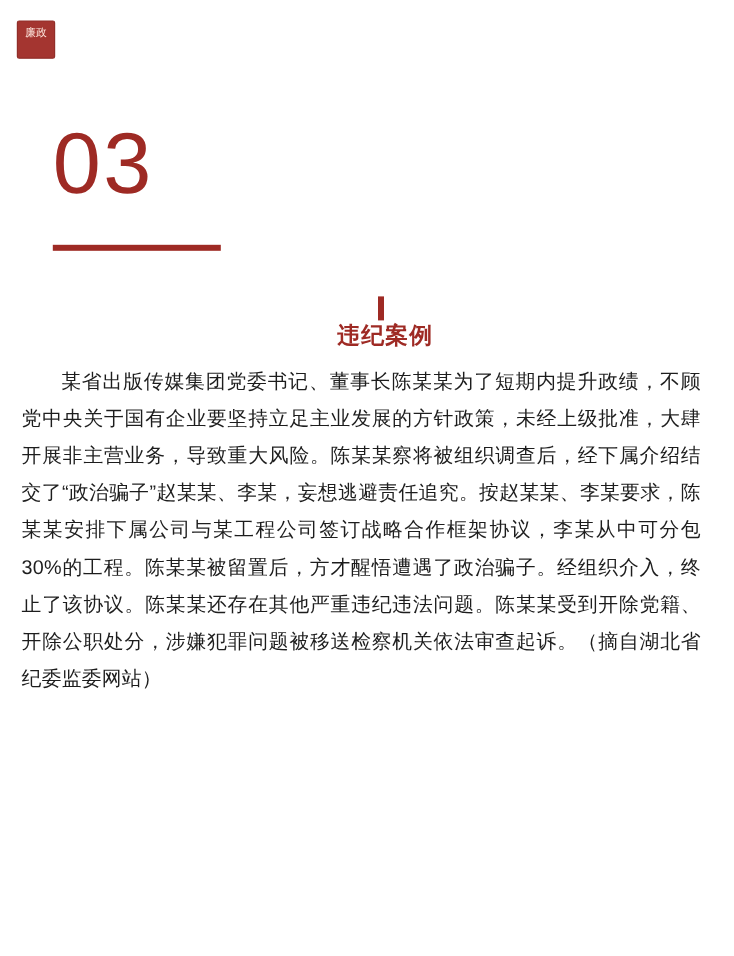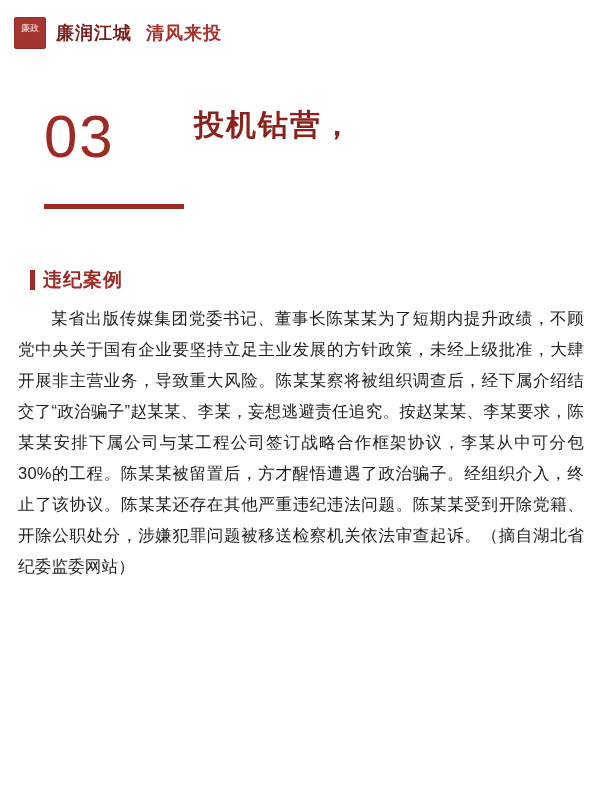--- a/index.html
+++ b/index.html
@@ -66,21 +66,21 @@
     letter-spacing: 1px;
   }
 
   
   .hero {
     display: flex;
     align-items: flex-start;
     padding: 50px 0 0 44px;
   }
   .hero-number {
-    font-size: 60px;
+    font-size: 72px;
     line-height: 78px;
     font-weight: normal;
     color: #9e2a24;
     font-family: "Liberation Sans", sans-serif;
     letter-spacing: 2px;
     width: 150px;
   }
   .hero-title {
     padding-top: 6px;
   }
@@ -96,21 +96,22 @@
     margin: 28px 0 0 44px;
     width: 140px;
     height: 5px;
     background: #9e2a24;
   }
 
   
   .section-heading {
     display: flex;
     align-items: center;
-    margin: 58px 0 10px 30px;
+    margin: 38px 0 10px 30px;
+    flex-direction: column;
   }
   .section-bar {
     width: 5px;
     height: 20px;
     background: #9e2a24;
     margin-right: 8px;
   }
   .section-label {
     font-size: 19px;
     font-weight: bold;
@@ -133,30 +134,25 @@
     text-indent: 2em;
   }
 </style>
 </head>
 <body>
 
 <div class="page">
 
   <div class="masthead">
     <div class="seal">廉政</div>
-    <div class="masthead-text">
-      <span class="masthead-title">廉润江城</span>
-      <span class="masthead-sub">清风来投</span>
-    </div>
   </div>
 
   <div class="hero">
     <div class="hero-number">03</div>
     <div class="hero-title">
-      <div class="hero-line">投机钻营，</div>
     </div>
   </div>
 
   <div class="hero-rule"></div>
 
   <div class="section-heading">
     <div class="section-bar"></div>
     <div class="section-label">违纪案例</div>
   </div>
   <div class="body-text">

